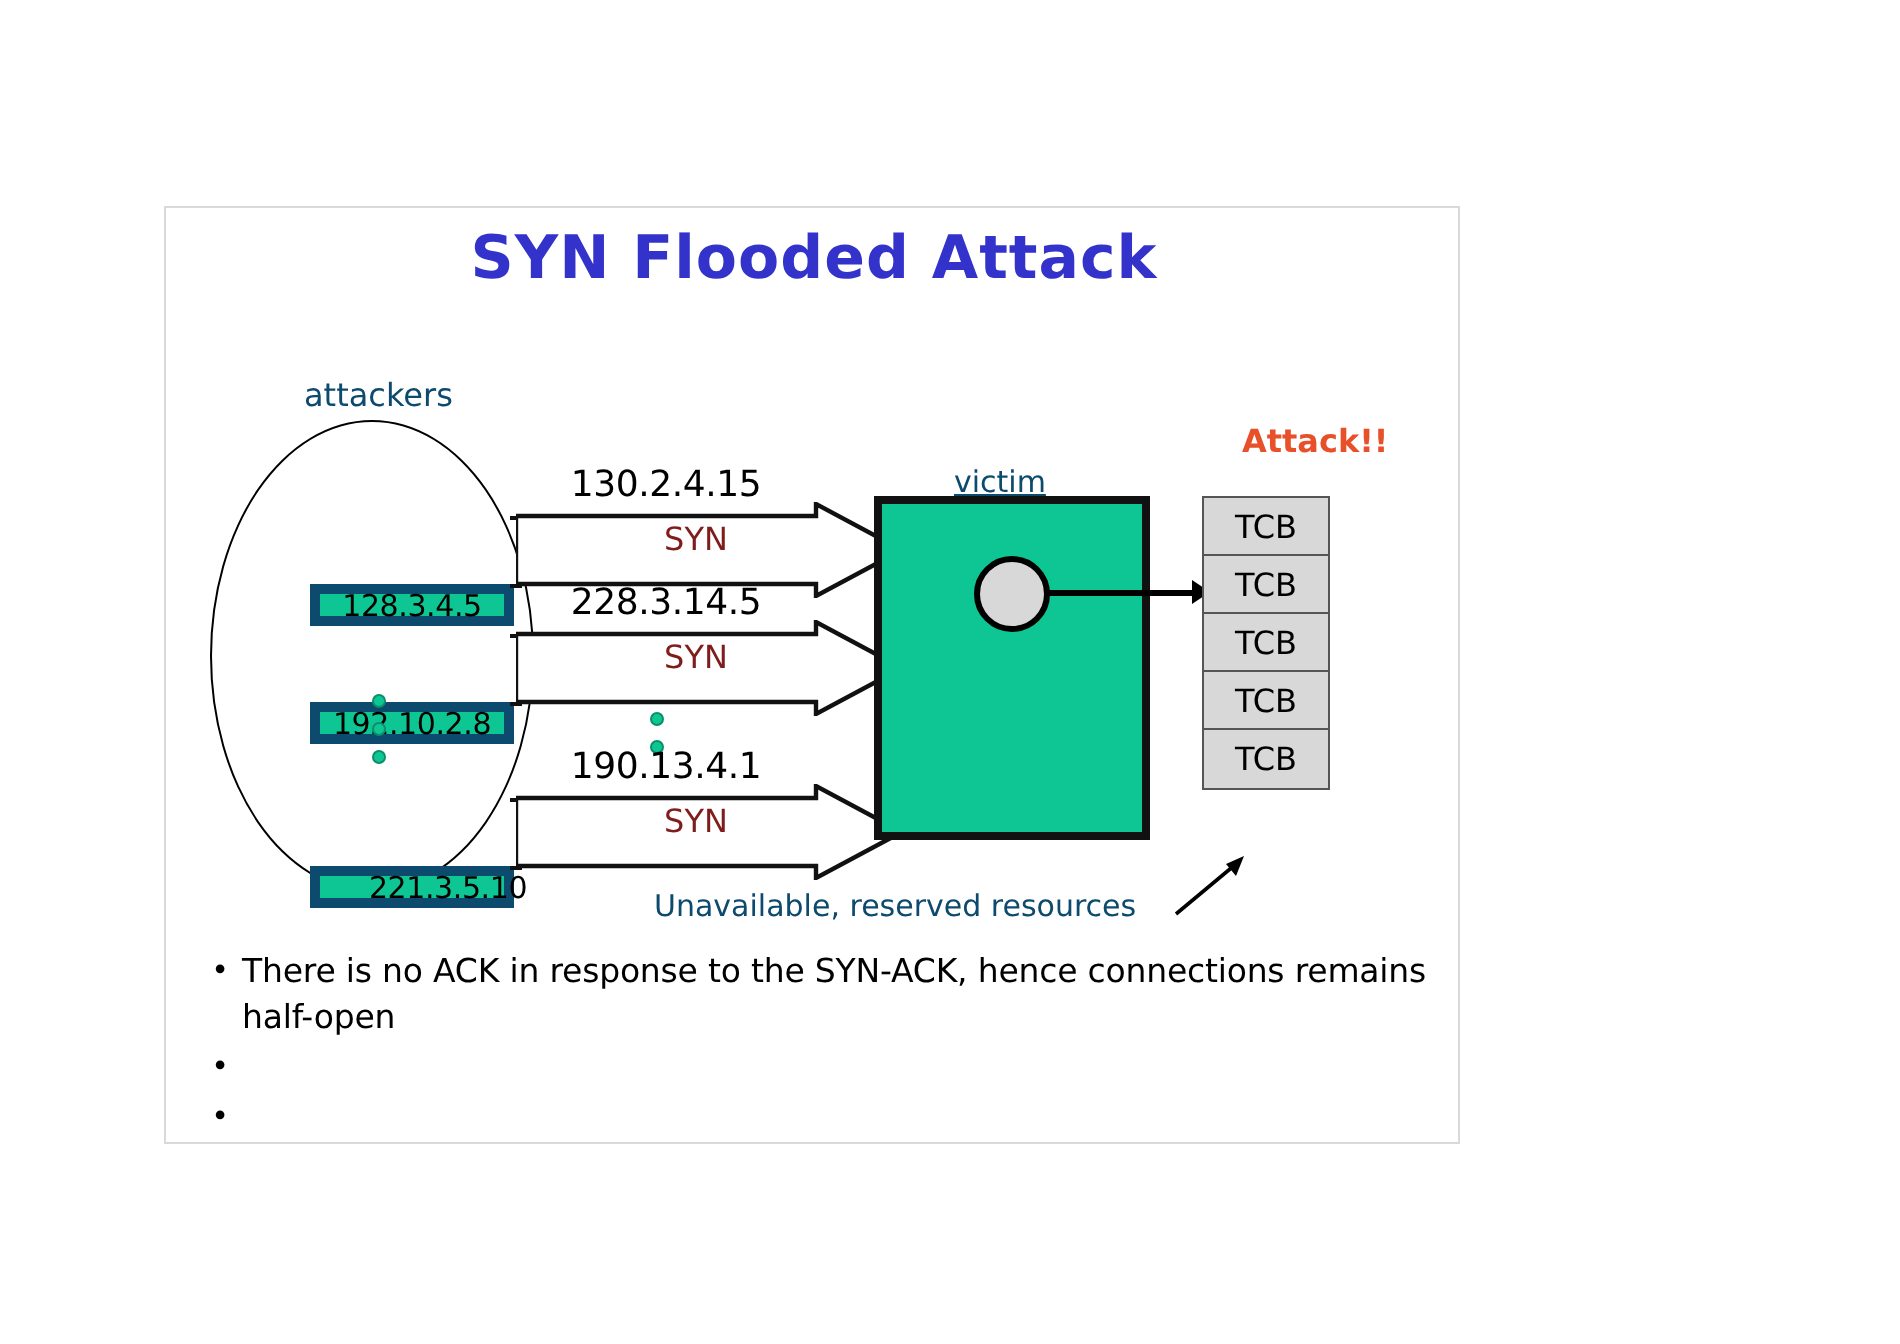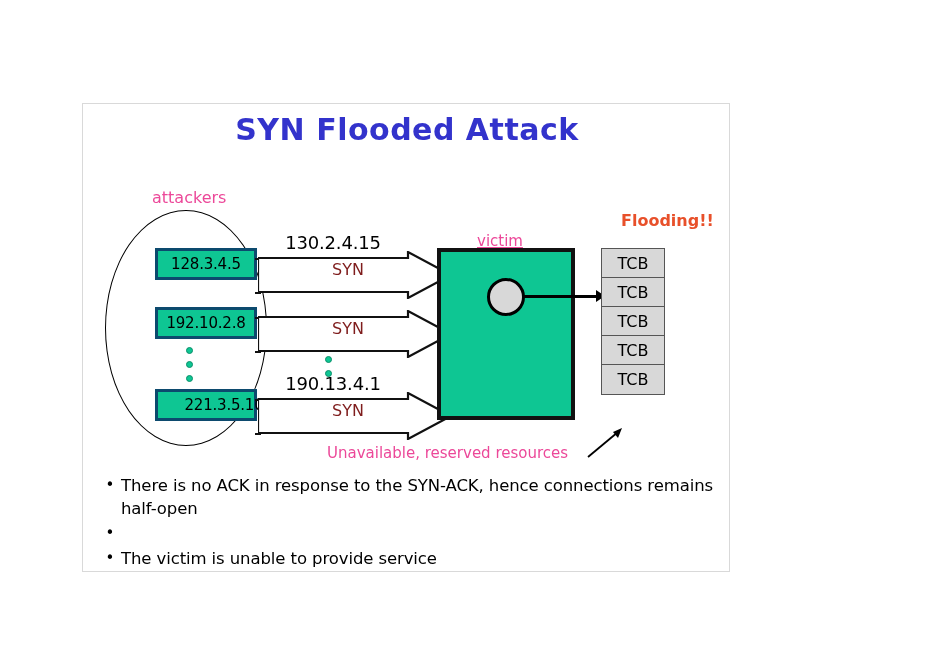--- a/index.html
+++ b/index.html
@@ -38,21 +38,21 @@
     font-size: 30px;
     font-weight: 600;
     color: #3333cc;
     letter-spacing: 0.5px;
   }
 
   
   .dtext {
     position: absolute;
     font-family: "DejaVu Sans", sans-serif;
-    color: #ec4899;
+    color: #0c4a6e;
     white-space: nowrap;
   }
 
   #label-attackers {
     left: 69px; top: 84px;
     font-size: 16px;
   }
   #label-victim {
     left: 394px; top: 128px;
     font-size: 15px;
@@ -78,31 +78,32 @@
     height: 236px;
     border: 1.2px solid #000;
     border-radius: 50%;
     box-sizing: border-box;
   }
 
   
   .attacker-box {
     position: absolute;
     width: 102px;
-    height: 32px;
+    height: 21px;
     background: #0ec693;
-    border: 3px solid #0c4a6e;
+    border: 5px solid #0c4a6e;
     box-sizing: border-box;
     display: flex;
     align-items: center;
     justify-content: center;
     font-family: "DejaVu Sans", sans-serif;
     font-size: 15px;
     color: #000;
     letter-spacing: -0.2px;
+    margin-top: 44px;
   }
   #attacker-0 { left: 72px; top: 144px; }
   #attacker-1 { left: 72px; top: 203px; }
   #attacker-2 { left: 72px; top: 285px; padding-left: 36px; }
 
   
   .dot-col { position: absolute; }
   .dot {
     width: 7px; height: 7px;
     border-radius: 50%;
@@ -291,39 +292,40 @@
       <path d="M0,7 L150,7 L150,1 L193,24 L150,47 L150,41 L0,41 Z" fill="#ffffff" stroke="#111111" stroke-width="2.2" stroke-linejoin="miter"></path>
     </svg>
     <div class="syn-ip">130.2.4.15</div>
     <div class="syn-label">SYN</div>
   </div>
 
   <div id="arrow-1" class="syn-arrow">
     <svg width="196" height="48" viewBox="0 0 196 48" xmlns="http://www.w3.org/2000/svg">
       <path d="M0,7 L150,7 L150,1 L193,24 L150,47 L150,41 L0,41 Z" fill="#ffffff" stroke="#111111" stroke-width="2.2" stroke-linejoin="miter"></path>
     </svg>
+    <div class="syn-ip">228.3.14.5</div>
     <div class="syn-label">SYN</div>
   </div>
 
   <div id="arrow-2" class="syn-arrow">
     <svg width="196" height="48" viewBox="0 0 196 48" xmlns="http://www.w3.org/2000/svg">
       <path d="M0,7 L150,7 L150,1 L193,24 L150,47 L150,41 L0,41 Z" fill="#ffffff" stroke="#111111" stroke-width="2.2" stroke-linejoin="miter"></path>
     </svg>
     <div class="syn-ip">190.13.4.1</div>
     <div class="syn-label">SYN</div>
   </div>
 
   <div id="label-victim" class="dtext">victim</div>
 
   <div id="victim-box"></div>
   <div id="victim-circle"></div>
   <div id="victim-to-tcb-line"></div>
   <div id="victim-to-tcb-head"></div>
 
-  <div id="label-flooded" class="dtext">Flooding!!</div>
+  <div id="label-flooded" class="dtext">Attack!!</div>
 
   <div id="tcb-stack">
     <div class="tcb-cell">TCB</div>
     <div class="tcb-cell">TCB</div>
     <div class="tcb-cell">TCB</div>
     <div class="tcb-cell">TCB</div>
     <div class="tcb-cell">TCB</div>
   </div>
 
   <div id="resource-pointer">
@@ -338,17 +340,16 @@
   <div id="bullet-list">
     <div class="bullet-row">
       <div class="bullet-mark">•</div>
       <div class="bullet-text">There is no ACK in response to the SYN-ACK, hence connections remains half-open</div>
     </div>
     <div class="bullet-row">
       <div class="bullet-mark">•</div>
     </div>
     <div class="bullet-row">
       <div class="bullet-mark">•</div>
-      <div class="bullet-text">The victim is unable to provide service</div>
     </div>
   </div>
 
 </div>
 
 </body></html>

